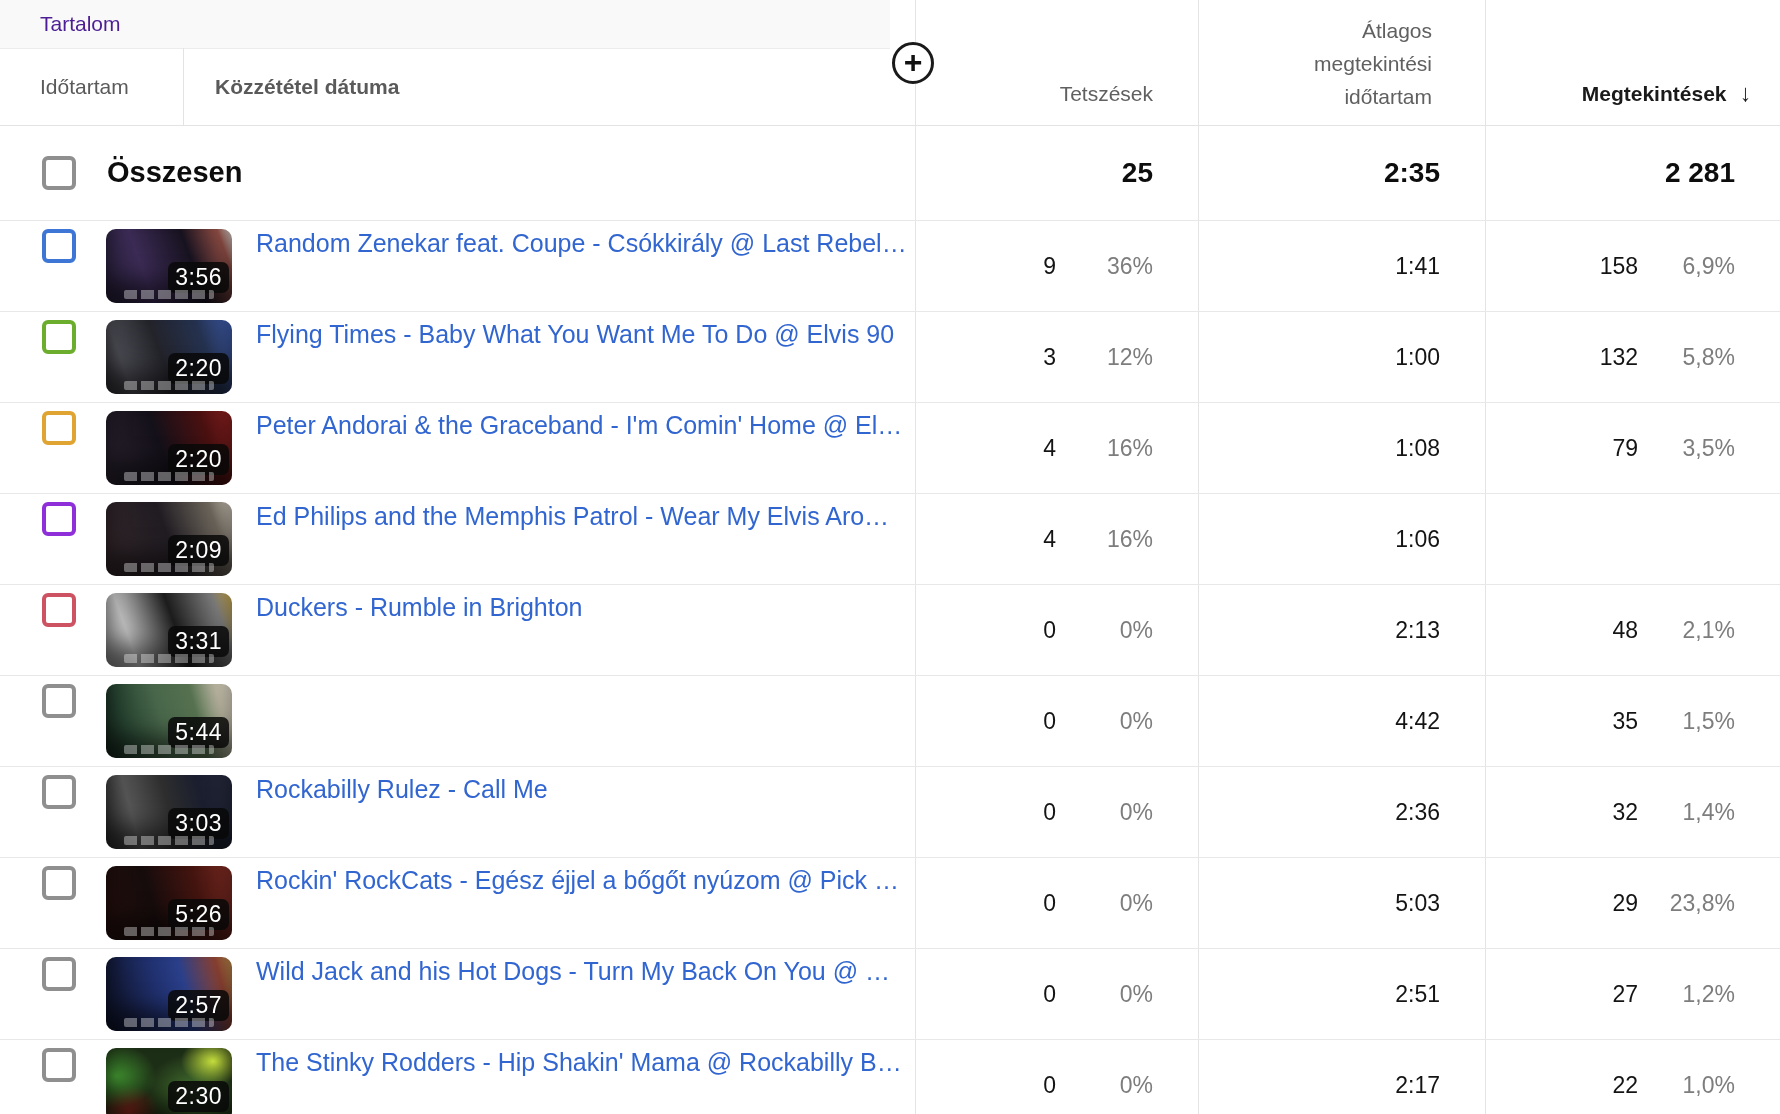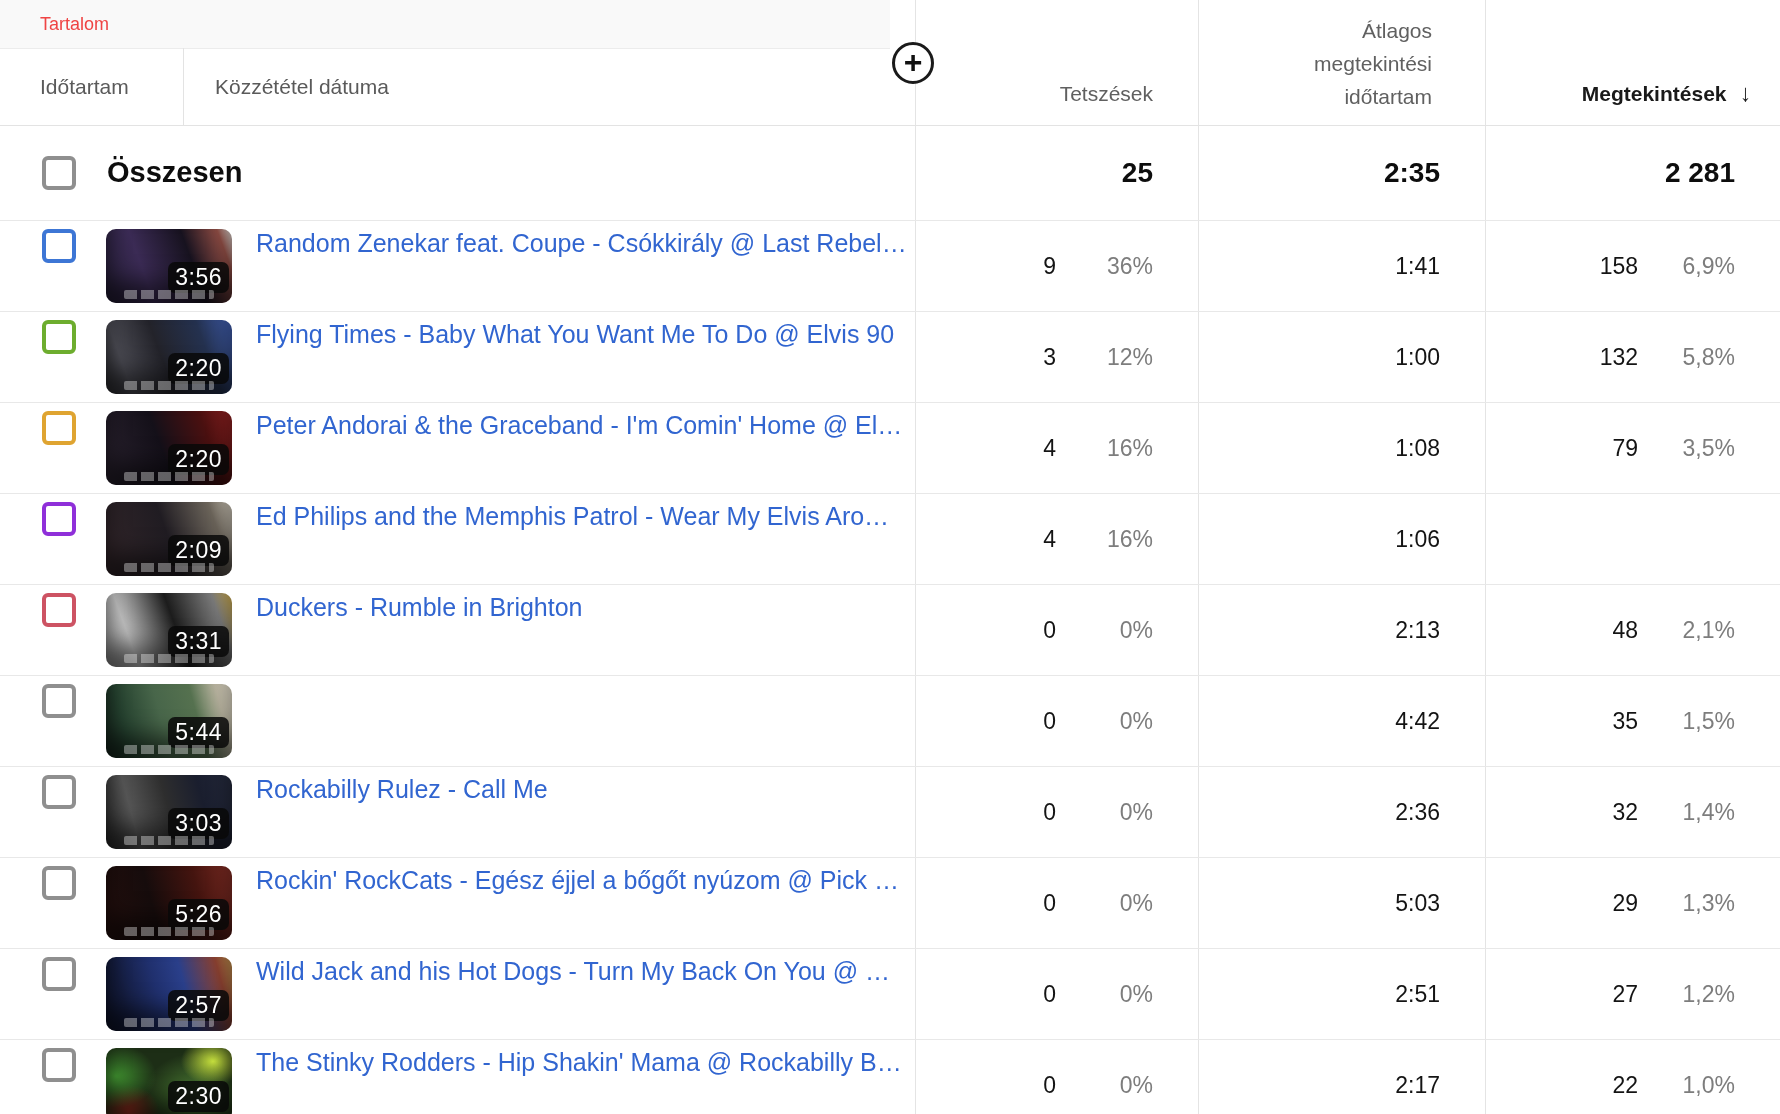--- a/index.html
+++ b/index.html
@@ -8,26 +8,26 @@
     background:#fff;font-family:"Liberation Sans",sans-serif;
     -webkit-font-smoothing:antialiased;color:#111;
   }
   
   .vline{position:absolute;top:0;bottom:0;width:1px;background:#e4e4e4;z-index:1;}
   .vl-1{left:915px;} .vl-2{left:1198px;} .vl-3{left:1485px;}
 
   
   .tab-strip{position:absolute;left:0;top:0;width:890px;height:48px;background:#f9f9f9;
     border-bottom:1px solid #ececec;display:flex;align-items:center;z-index:2;}
-  .tab-label{margin-left:40px;font-size:18px;color:#ef4444;}
+  .tab-label{margin-left:40px;font-size:21px;color:#4c1d95;}
 
   
   .filter-row{position:absolute;left:0;top:48px;width:1780px;height:77px;border-bottom:1px solid #e3e3e3;z-index:2;}
   .f-label{position:absolute;top:0;height:77px;display:flex;align-items:center;font-size:21px;color:#5a5a5a;cursor:pointer;}
-  .f-duration{left:40px;} .f-publish{left:215px;}
+  .f-duration{left:40px;} .f-publish{left:215px;font-weight:bold;}
   .f-divider{position:absolute;left:183px;top:0;height:77px;width:1px;background:#e3e3e3;}
 
   .col-head{position:absolute;font-size:21px;color:#606060;cursor:pointer;z-index:2;}
   .ch-likes{top:82px;right:627px;}
   .ch-avg{top:14px;right:348px;text-align:right;line-height:33px;white-space:pre-line;}
   .ch-views{top:80px;right:29px;color:#1a1a1a;font-weight:bold;display:flex;align-items:center;gap:13px;}
   .sort-arrow{font-weight:normal;font-size:23px;color:#1f1f1f;transform:scaleY(1.05);}
 
   .add-btn{position:absolute;left:892px;top:42px;width:42px;height:42px;border:3px solid #1a1a1a;
     border-radius:50%;background:#fff;display:flex;align-items:center;justify-content:center;
@@ -268,21 +268,21 @@
     </div>
     <div class="cell-m">
         <span class="num">0</span>
         <span class="pct">0%</span>
       </div>
     <div class="cell-m">
         <span class="num">5:03</span>
       </div>
     <div class="cell-m">
         <span class="num">29</span>
-        <span class="pct">1,3%</span>
+        <span class="pct">23,8%</span>
       </div>
   </div>
 
   <div class="row">
     <div class="cell-content">
       <span class="cb" style="border-color: rgb(143, 143, 143);"></span>
       <div class="thumb t9 cap">
           <span class="badge">2:57</span>
         </div>
       <span class="title">Wild Jack and his Hot Dogs - Turn My Back On You @ …</span>

